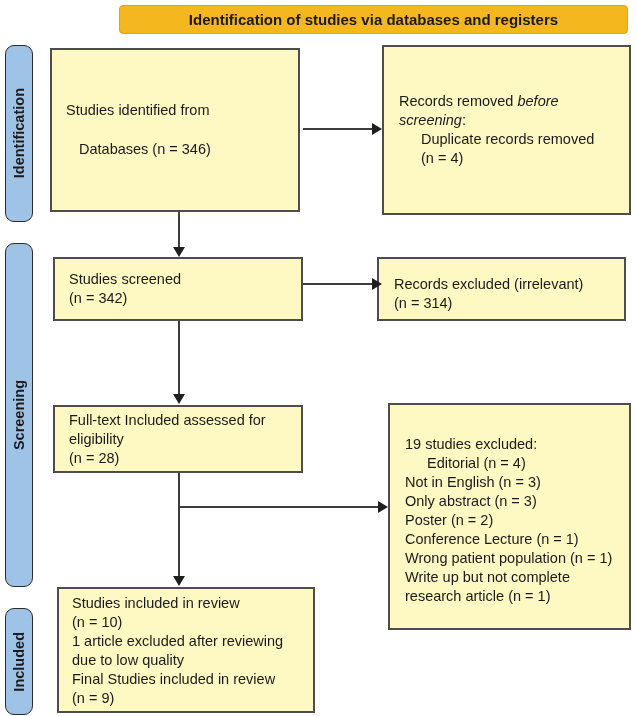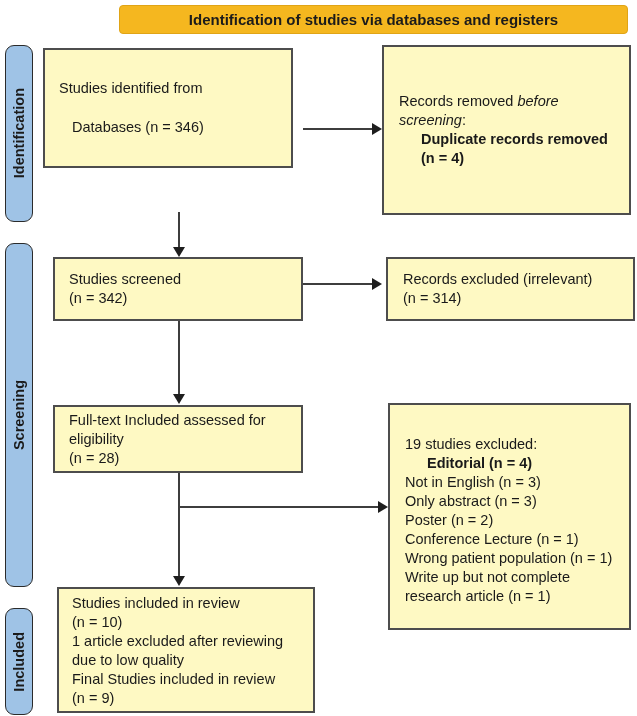--- a/index.html
+++ b/index.html
@@ -45,28 +45,28 @@
 
   .node {
     position: absolute;
     background: #fef9c3;
     border: 2px solid #4d4d4d;
     font-size: 14.5px;
     line-height: 19px;
     display: flex; flex-direction: column; justify-content: center;
   }
   .node .ln { white-space: nowrap; }
-  .node .indent { padding-left: 22px; font-weight: bold; }
+  .node .indent { padding-left: 22px; }
   .node .indent-sm { padding-left: 13px; }
   .em { font-style: italic; }
 
-  .box-identified { left: 43px;  top: 48px;  width: 250px; height: 120px; padding: 8px 8px 8px 14px; gap: 20px; }
+  .box-identified { left: 50px;  top: 48px;  width: 250px; height: 164px; padding: 8px 8px 8px 14px; gap: 20px; }
   .box-removed    { left: 382px; top: 45px;  width: 249px; height: 170px; padding: 8px 8px 8px 15px; }
   .box-screened   { left: 53px;  top: 257px; width: 250px; height: 64px;  padding: 6px 16px 6px 14px; }
-  .box-irrelevant { left: 386px; top: 257px; width: 249px; height: 64px;  padding: 6px 8px 6px 15px; }
+  .box-irrelevant { left: 377px; top: 257px; width: 249px; height: 64px;  padding: 6px 8px 6px 15px; justify-content: flex-end; }
   .box-fulltext   { left: 53px;  top: 405px; width: 250px; height: 68px;  padding: 6px 8px 6px 14px; }
   .box-excluded   { left: 388px; top: 403px; width: 243px; height: 227px; padding: 30px 8px 8px 15px; justify-content: flex-start; }
   .box-included   { left: 57px;  top: 587px; width: 258px; height: 126px; padding: 10px 8px 8px 13px; }
 
   .conn { position: absolute; background: #3d3d3d; }
   .head-right {
     position: absolute; width: 0; height: 0;
     border-top: 6px solid transparent;
     border-bottom: 6px solid transparent;
     border-left: 10px solid #1e1e1e;

